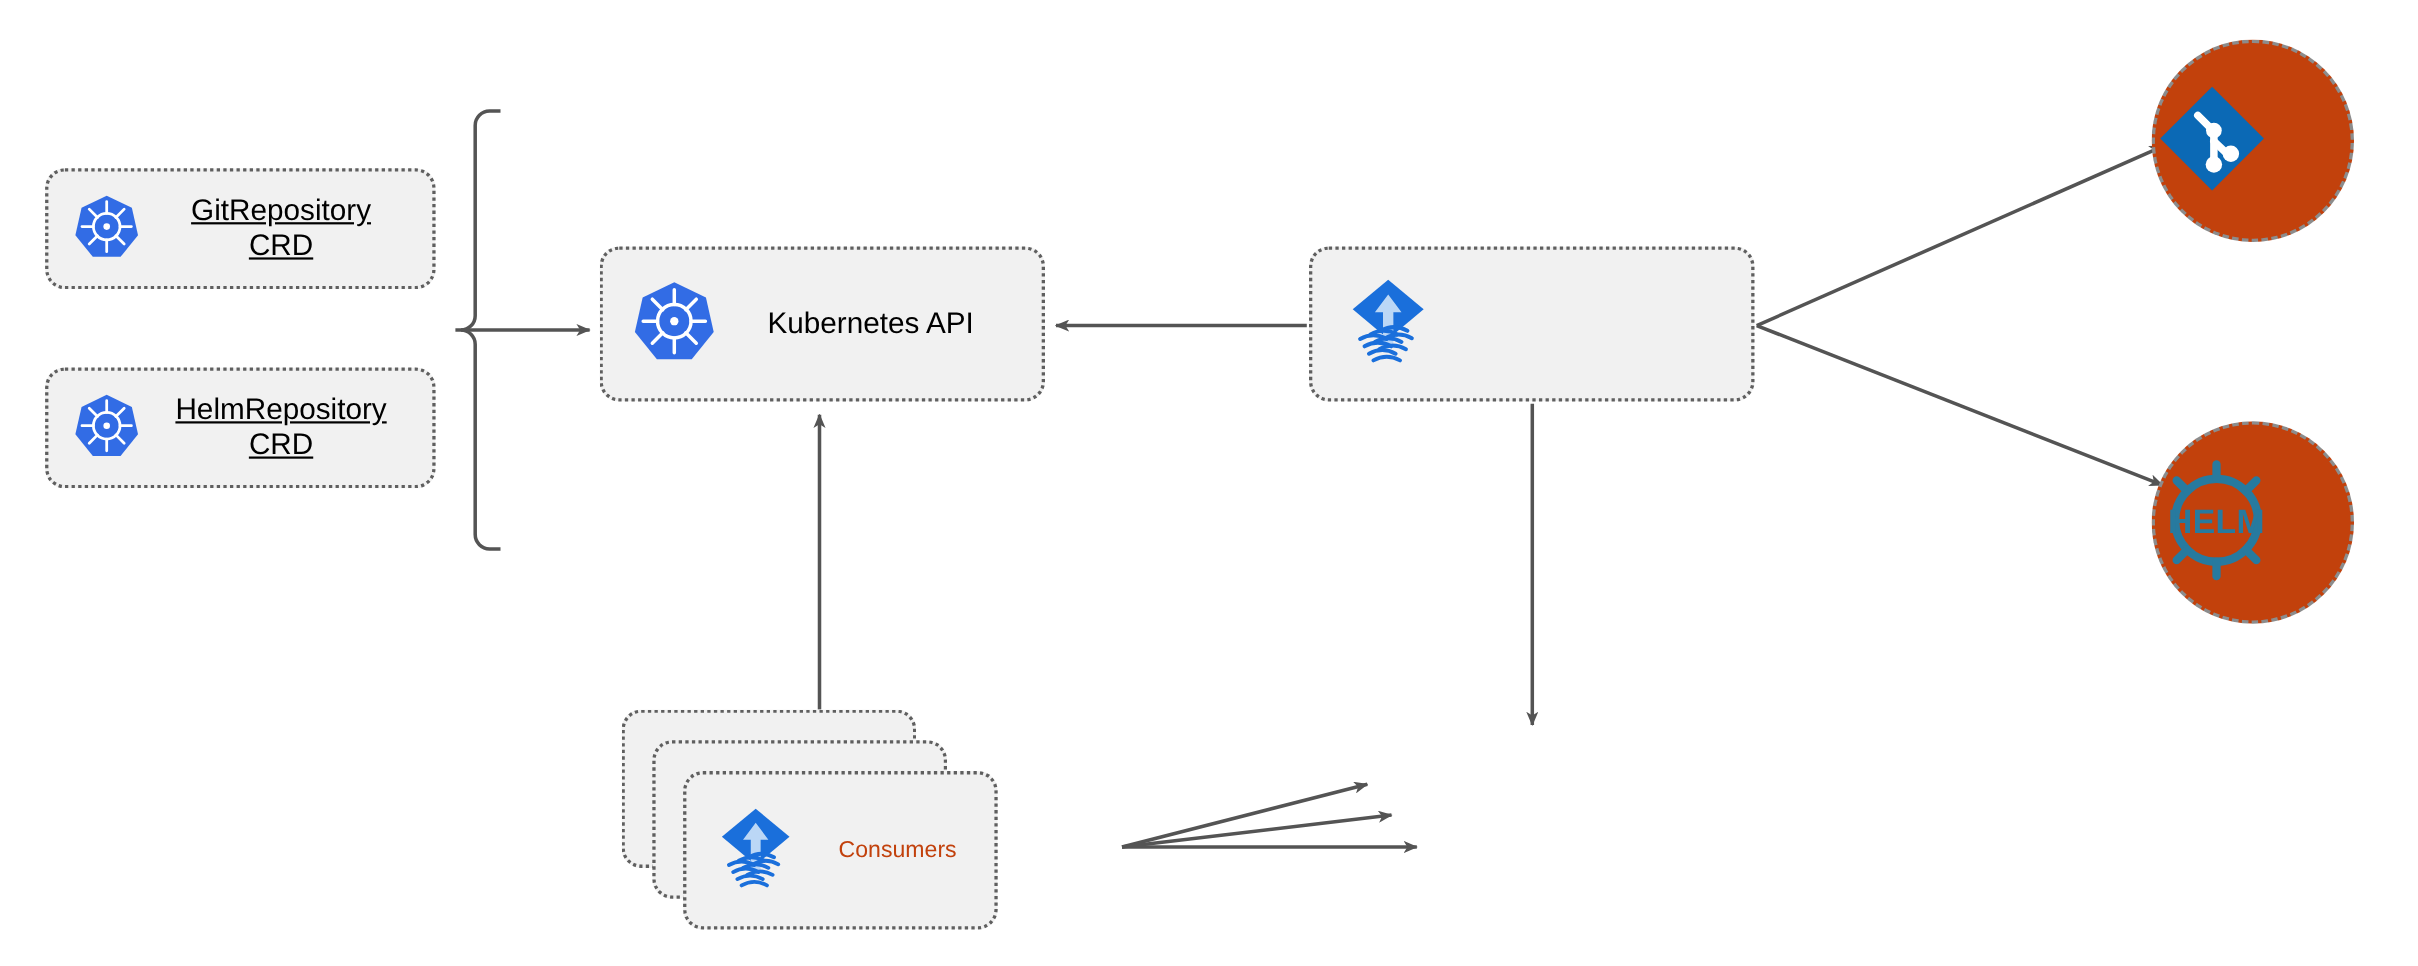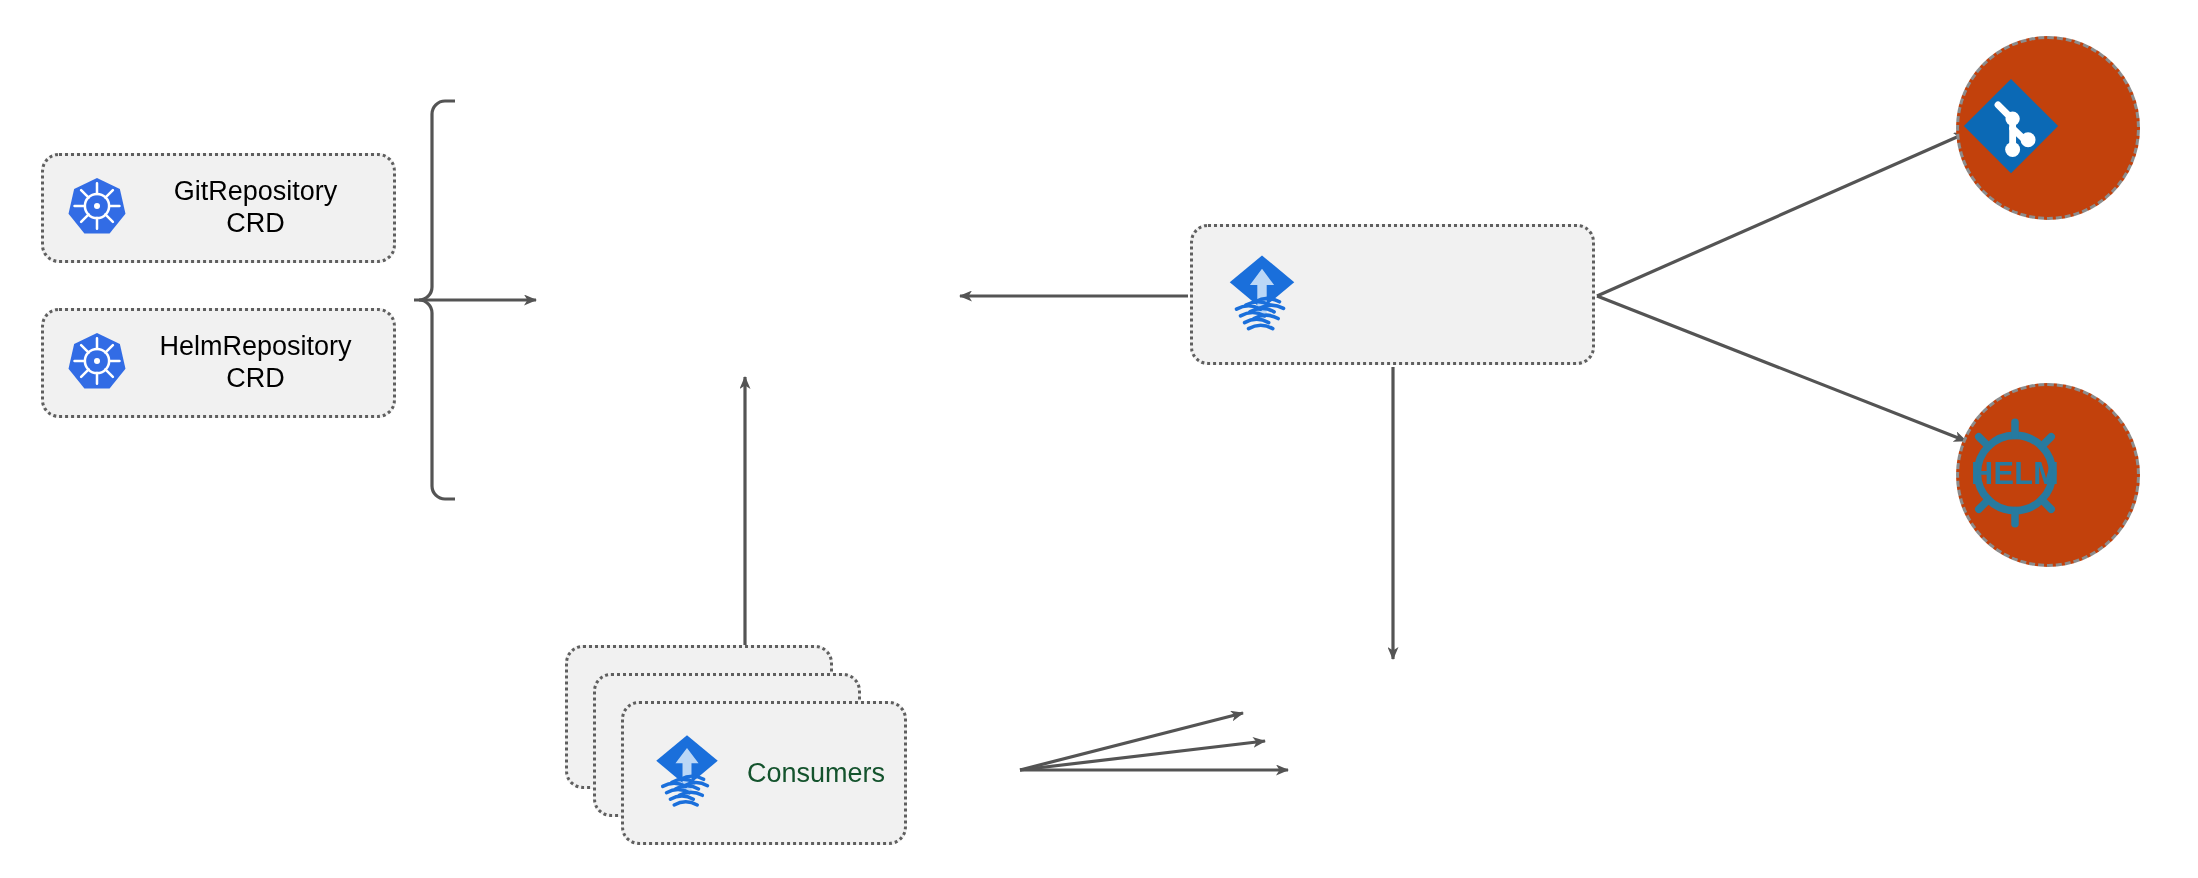--- a/index.html
+++ b/index.html
@@ -8,40 +8,40 @@
   #stage{position:relative;width:2198px;height:878px;}
 
   svg#edges{position:absolute;left:0;top:0;width:2198px;height:878px;pointer-events:none;}
 
   .node{position:absolute;box-sizing:border-box;
         background:#f1f1f1;border:3px dotted #5f5f5f;border-radius:18px;
         display:flex;align-items:center;}
   .node .label{color:#000;font-size:27px;line-height:1.18;text-align:center;}
 
   
-  .crd{width:355px;height:110px;padding-left:22px;}
+  .crd{width:355px;height:110px;padding-left:22px;text-decoration:underline;}
   .crd .label{flex:1;text-align:center;padding-right:10px;}
 
   
   .mainbox{width:405px;height:141px;padding-left:26px;}
   .mainbox .label{flex:1;text-align:center;padding-right:16px;}
 
   
   .circle{position:absolute;box-sizing:border-box;width:184px;height:184px;
           border-radius:50%;background:#c2410c;border:3px dashed #8c8c8c;
           display:flex;align-items:center;justify-content:flex-start;}
 
   
   .stack{position:absolute;width:324px;height:200px;}
   .stack .card{position:absolute;box-sizing:border-box;width:268px;height:144px;
                background:#f1f1f1;border:3px dotted #5f5f5f;border-radius:18px;}
   .stack .card.c1{left:0;top:0;}
   .stack .card.c2{left:28px;top:28px;}
   .stack .card.c3{left:56px;top:56px;width:286px;display:flex;align-items:center;padding-left:22px;}
-  .stack .card.c3 .label{flex:1;text-align:center;color:#14532d;font-size:27px;}
+  .stack .card.c3 .label{flex:1;text-align:center;color:#c2410c;font-size:21px;}
 
   .ico{flex:0 0 auto;display:block;}
 </style>
 </head>
 <body>
 
 <div id="stage">
 
   <svg id="edges" viewBox="0 0 2198 878">
     <defs>
@@ -81,36 +81,51 @@
           <path d="M32 8.5 V19.5 M32 44.5 V55.5 M8.8 32 H19.5 M44.5 32 H55.2
                    M15.6 15.6 L23.4 23.4 M40.6 40.6 L48.4 48.4
                    M48.4 15.6 L40.6 23.4 M23.4 40.6 L15.6 48.4"></path>
         </g>
         <circle cx="32" cy="32" r="3.1" fill="#fff"></circle>
       </svg>
     </span>
     <span class="label"><span>GitRepository</span><br><span>CRD</span></span>
   </div>
 
-  <div class="node crd" style="left:41px;top:308px;">
+  <div class="node crd" style="left:41px;top:334px;">
     <span class="ico">
       <svg width="62" height="62" viewBox="0 0 64 64">
         <path d="M32 3 L55.6 14.4 L61.4 40 L45 60.4 L19 60.4 L2.6 40 L8.4 14.4 Z" fill="#326CE5"></path>
         <g fill="none" stroke="#fff" stroke-width="2.6" stroke-linecap="round">
           <circle cx="32" cy="32" r="12.5"></circle>
           <path d="M32 8.5 V19.5 M32 44.5 V55.5 M8.8 32 H19.5 M44.5 32 H55.2
                    M15.6 15.6 L23.4 23.4 M40.6 40.6 L48.4 48.4
                    M48.4 15.6 L40.6 23.4 M23.4 40.6 L15.6 48.4"></path>
         </g>
         <circle cx="32" cy="32" r="3.1" fill="#fff"></circle>
       </svg>
     </span>
     <span class="label"><span>HelmRepository</span><br><span>CRD</span></span>
   </div>
 
+  <div class="node mainbox" style="left:545px;top:224px;">
+    <span class="ico">
+      <svg width="78" height="78" viewBox="0 0 64 64">
+        <path d="M32 3 L55.6 14.4 L61.4 40 L45 60.4 L19 60.4 L2.6 40 L8.4 14.4 Z" fill="#326CE5"></path>
+        <g fill="none" stroke="#fff" stroke-width="2.6" stroke-linecap="round">
+          <circle cx="32" cy="32" r="12.5"></circle>
+          <path d="M32 8.5 V19.5 M32 44.5 V55.5 M8.8 32 H19.5 M44.5 32 H55.2
+                   M15.6 15.6 L23.4 23.4 M40.6 40.6 L48.4 48.4
+                   M48.4 15.6 L40.6 23.4 M23.4 40.6 L15.6 48.4"></path>
+        </g>
+        <circle cx="32" cy="32" r="3.1" fill="#fff"></circle>
+      </svg>
+    </span>
+    <span class="label">Kubernetes API</span>
+  </div>
 
   <div class="node mainbox" style="left:1190px;top:224px;">
     <span class="ico">
       <svg width="86" height="86" viewBox="0 0 64 64">
         <path d="M32 4 L56 24 L32 44 L8 24 Z" fill="#1A6FDB"></path>
         <path d="M32 14 L41 26 H35.5 V47 H28.5 V26 H23 Z" fill="#BBD7F6"></path>
         <g stroke="#1A6FDB" stroke-width="2.7" stroke-linecap="round" fill="none">
           <path d="M13 44 Q22 39 31 44"></path>
           <path d="M20 41 Q29 36 38 41"></path>
           <path d="M27 38.5 Q36 33.5 45 38.5"></path>

